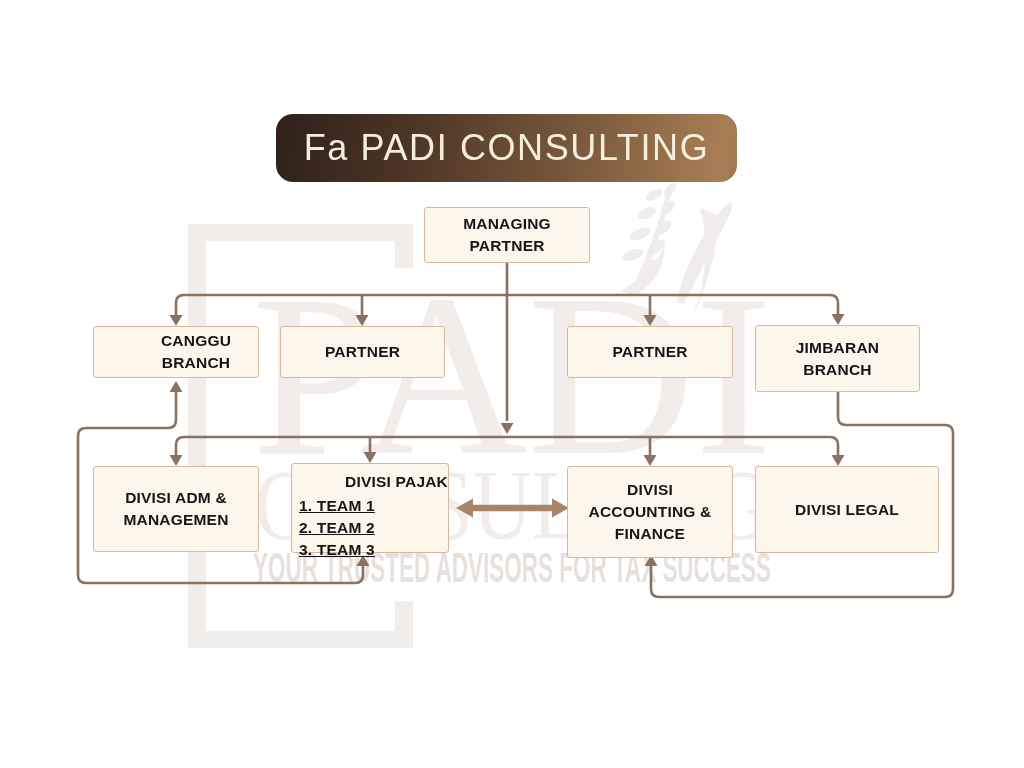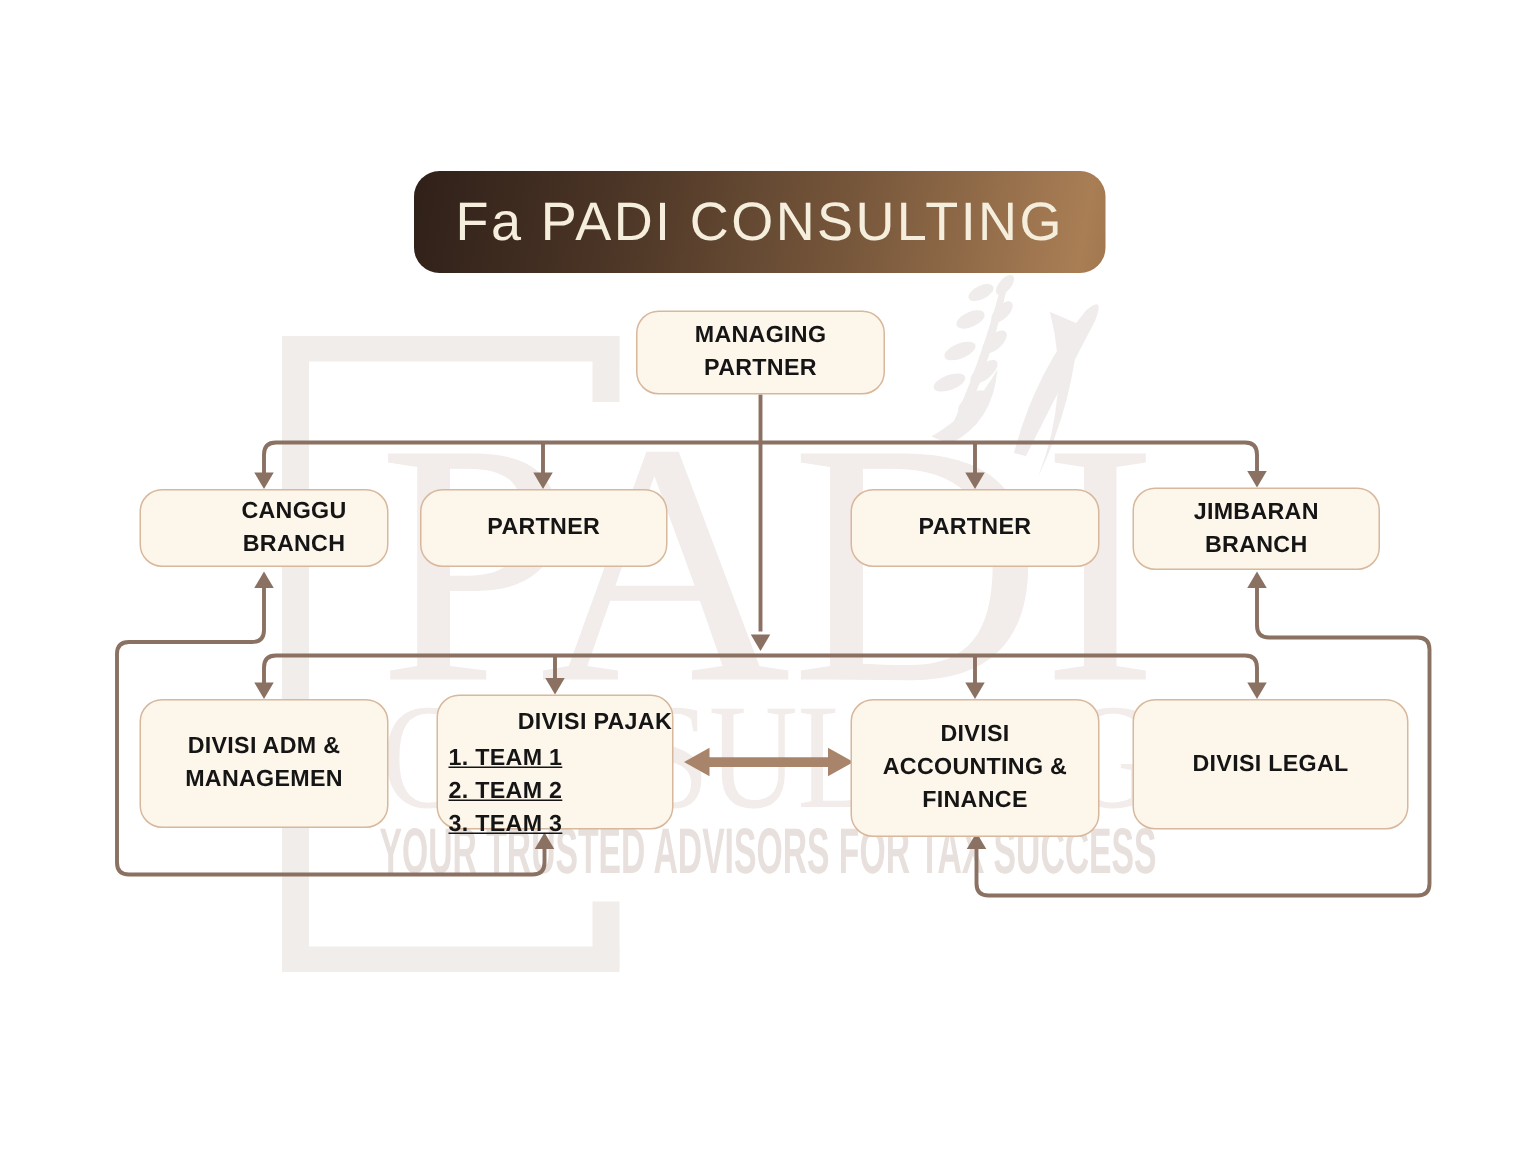--- a/index.html
+++ b/index.html
@@ -9,29 +9,29 @@
   .layer{position:absolute;left:0;top:0;width:1024px;height:768px;pointer-events:none;}
   .wm{z-index:1;}
   .conn{z-index:2;}
 
   .banner{position:absolute;left:276px;top:114px;width:461px;height:68px;z-index:4;
           border-radius:17px;display:flex;align-items:center;justify-content:center;
           background:linear-gradient(100deg,#2f2019 0%,#4a3425 28%,#7b5a3d 66%,#a97e55 96%,#a1774f 100%);
           color:#f6eedd;font-size:36px;font-weight:400;letter-spacing:1.6px;white-space:nowrap;}
 
   .node{position:absolute;box-sizing:border-box;z-index:3;
-        background:#fdf6eb;border:1.6px solid #d8b89c;border-radius:15px;
+        background:#fdf6eb;border:1.6px solid #d8b89c;border-radius:3px;
         display:flex;flex-direction:column;align-items:center;justify-content:center;
         text-align:center;color:#151515;font-weight:600;font-size:15.5px;
         line-height:1.42;letter-spacing:.2px;}
   .n-managing{left:424px;top:207px;width:166px;height:56px;}
   .n-canggu{left:93px;top:326px;width:166px;height:52px;padding-left:40px;}
   .n-partner-l{left:280px;top:326px;width:165px;height:52px;}
   .n-partner-r{left:567px;top:326px;width:166px;height:52px;}
-  .n-jimbaran{left:755px;top:325px;width:165px;height:55px;}
+  .n-jimbaran{left:755px;top:325px;width:165px;height:67px;}
   .n-adm{left:93px;top:466px;width:166px;height:86px;}
   .n-pajak{left:291px;top:463px;width:158px;height:90px;justify-content:flex-start;padding:7px 0 0 0;}
   .n-accounting{left:567px;top:466px;width:166px;height:92px;}
   .n-legal{left:755px;top:466px;width:184px;height:87px;}
   .pajak-title{width:100%;text-align:right;}
   .pajak-list{align-self:flex-start;text-align:left;margin:2px 0 0 7px;text-decoration:underline;}
   .pajak-list div{white-space:nowrap;}
 </style>
 </head>
 <body>

